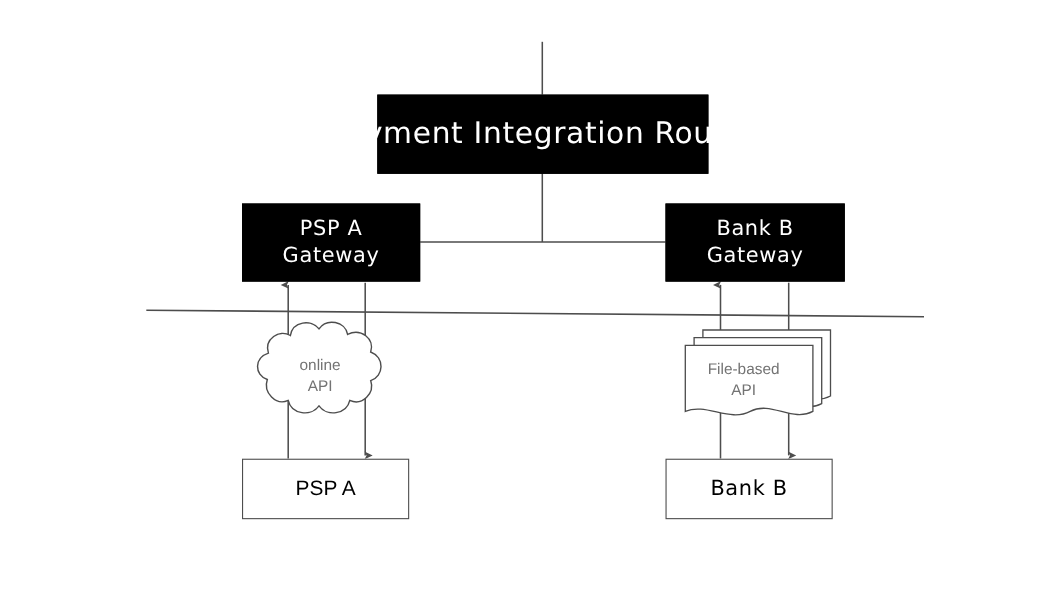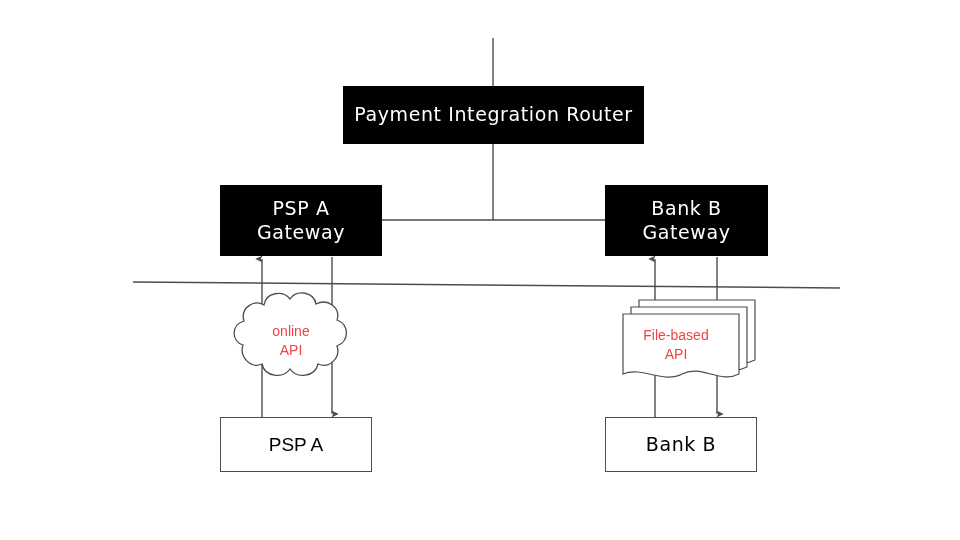--- a/index.html
+++ b/index.html
@@ -51,22 +51,22 @@
     font-family: "DejaVu Sans", sans-serif;
     letter-spacing: 0.6px;
   }
   .plain-font {
     font-family: "Liberation Sans", sans-serif;
   }
   #router-node {
     left: 343px;
     top: 86px;
     width: 301px;
-    height: 58px;
-    font-size: 19px;
+    height: 72px;
+    font-size: 27px;
   }
   #psp-a-gateway-node {
     left: 220px;
     top: 185px;
     width: 162px;
     height: 71px;
     font-size: 19px;
   }
   #bank-b-gateway-node {
     left: 605px;
@@ -88,21 +88,21 @@
     width: 152px;
     height: 55px;
     font-size: 19px;
   }
   .node-line { display: block; white-space: nowrap; }
 
   
   .shape-label {
     position: absolute;
     text-align: center;
-    color: #ef4444;
+    color: #737373;
     font-family: "Liberation Sans", sans-serif;
     font-size: 14px;
     line-height: 1.35;
     pointer-events: none;
   }
   #cloud-label {
     left: 241px;
     top: 322px;
     width: 100px;
   }

